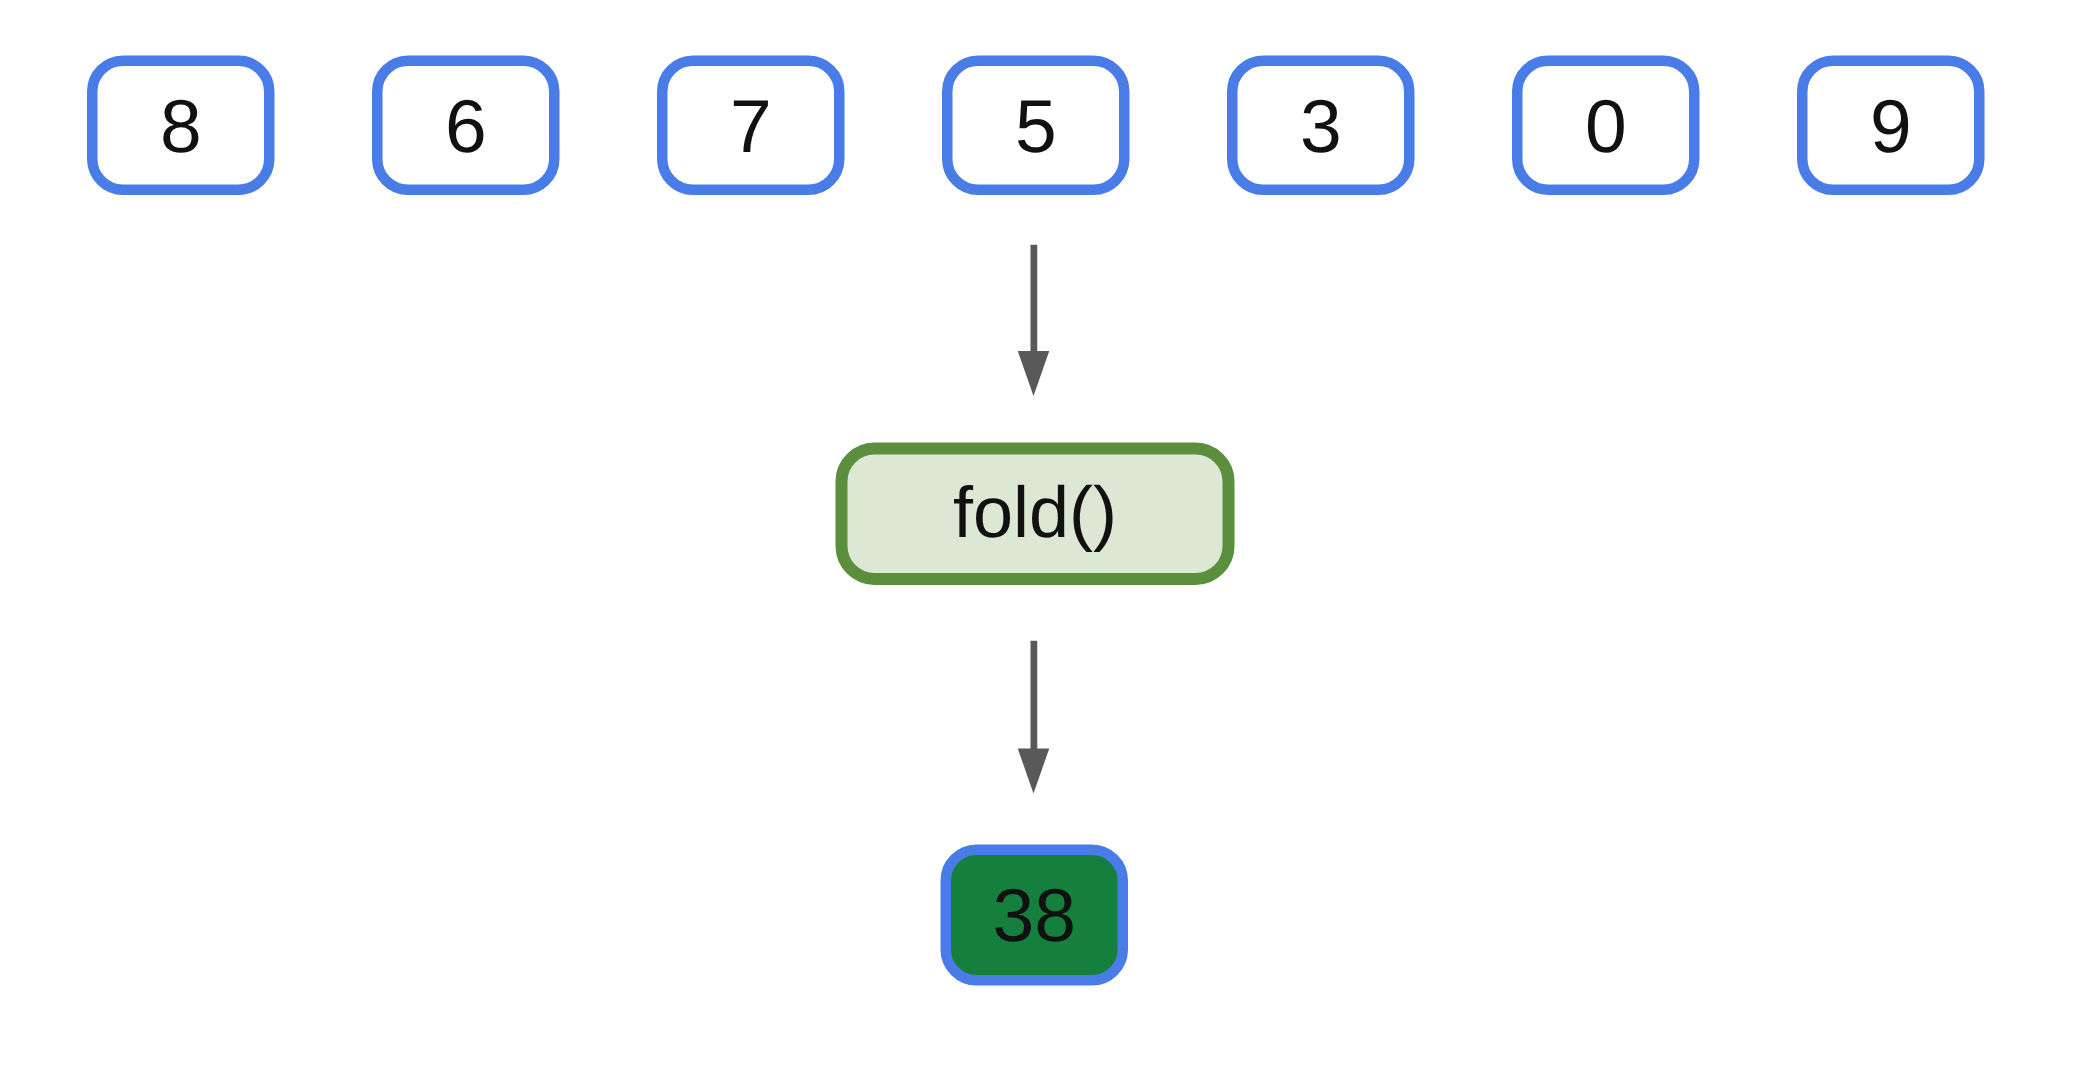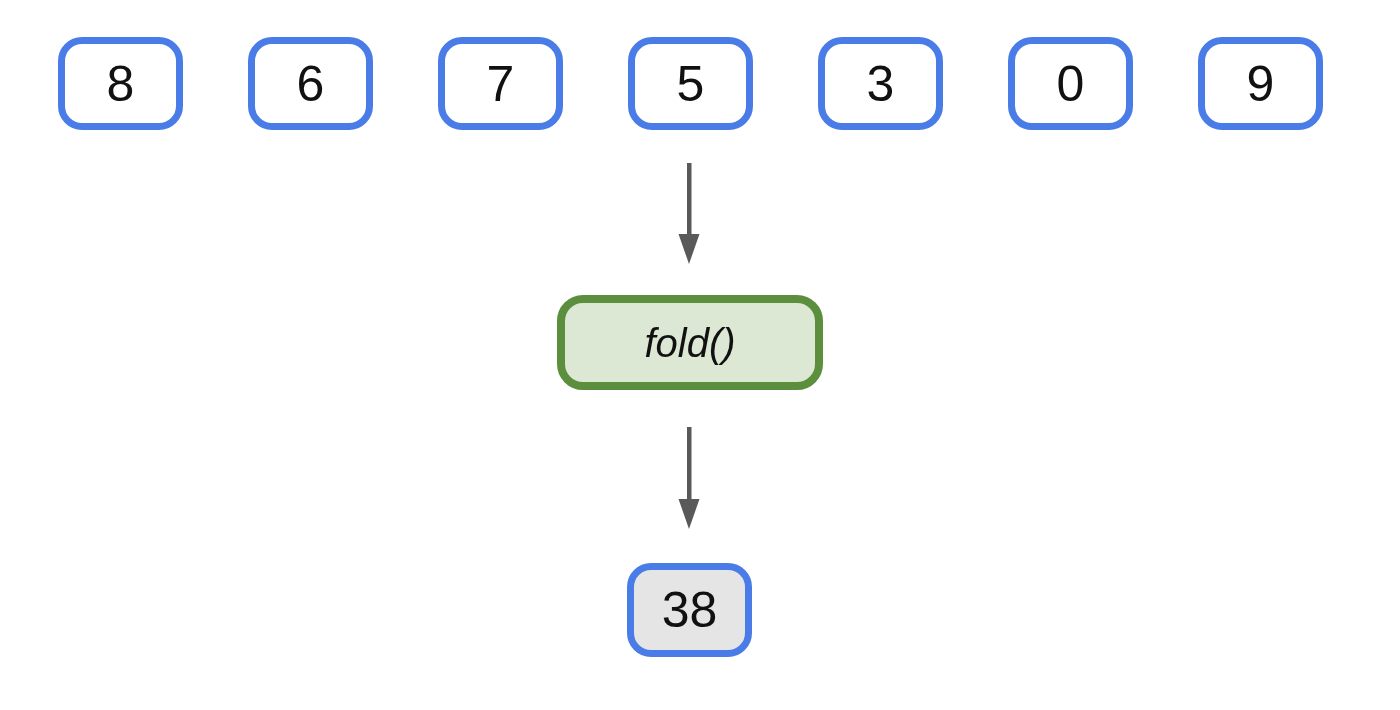--- a/index.html
+++ b/index.html
@@ -66,35 +66,34 @@
     width: 266px;
     height: 95px;
     border: 8px solid #5B8F3E;
     border-radius: 26px;
     background: #DCE8D3;
     display: flex;
     align-items: center;
     justify-content: center;
   }
   .fold-box .label {
-    font-size: 40px;
+    font-size: 48px;
     line-height: 1;
     color: #111111;
-    font-style: italic;
   }
   .result-box {
     position: absolute;
     left: 627px;
     top: 563px;
     box-sizing: border-box;
     width: 125px;
     height: 94px;
     border: 7px solid #4A7CE8;
     border-radius: 24px;
-    background: #e5e5e5;
+    background: #15803d;
     display: flex;
     align-items: center;
     justify-content: center;
   }
   .result-box .num {
     font-size: 50px;
     line-height: 1;
     color: #111111;
   }
 </style>

